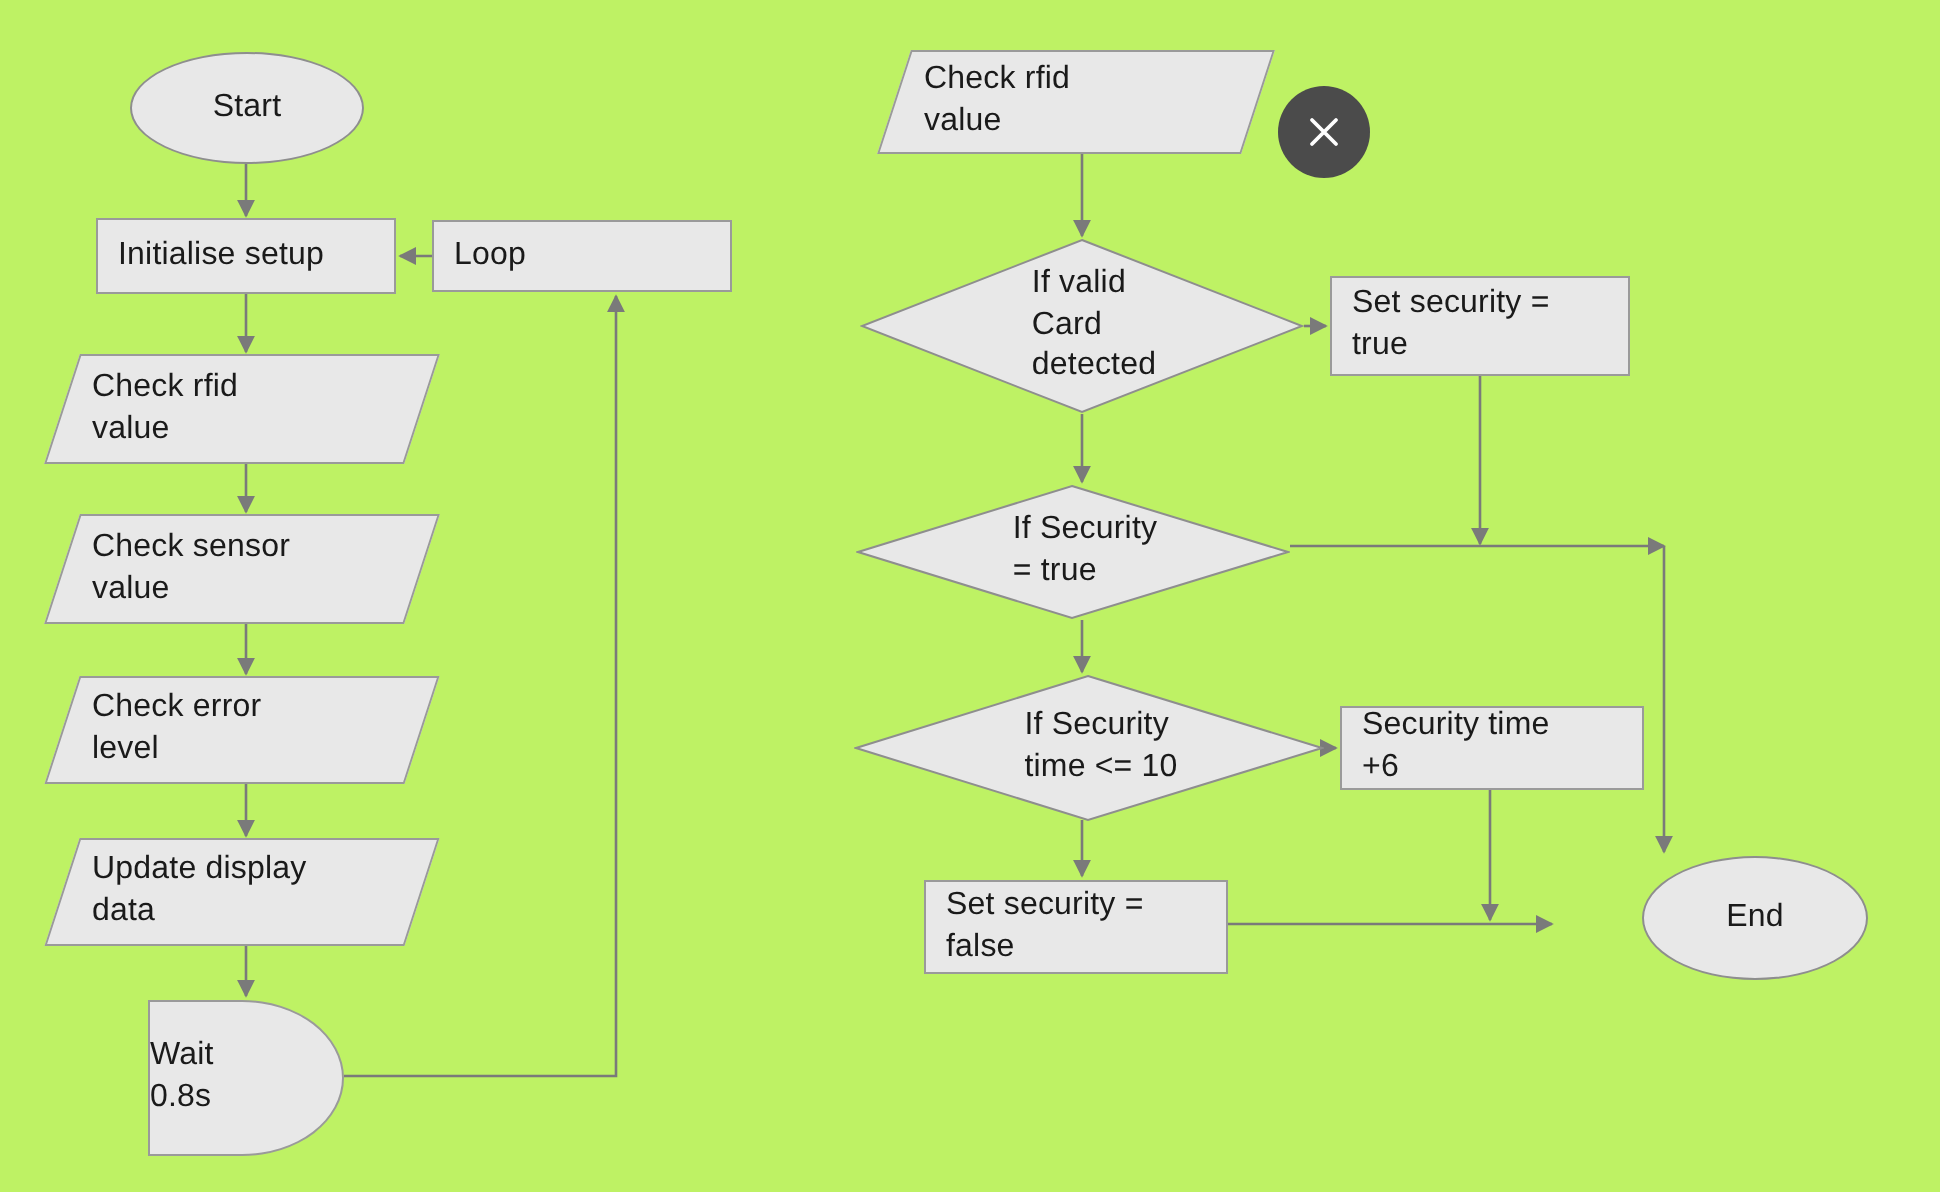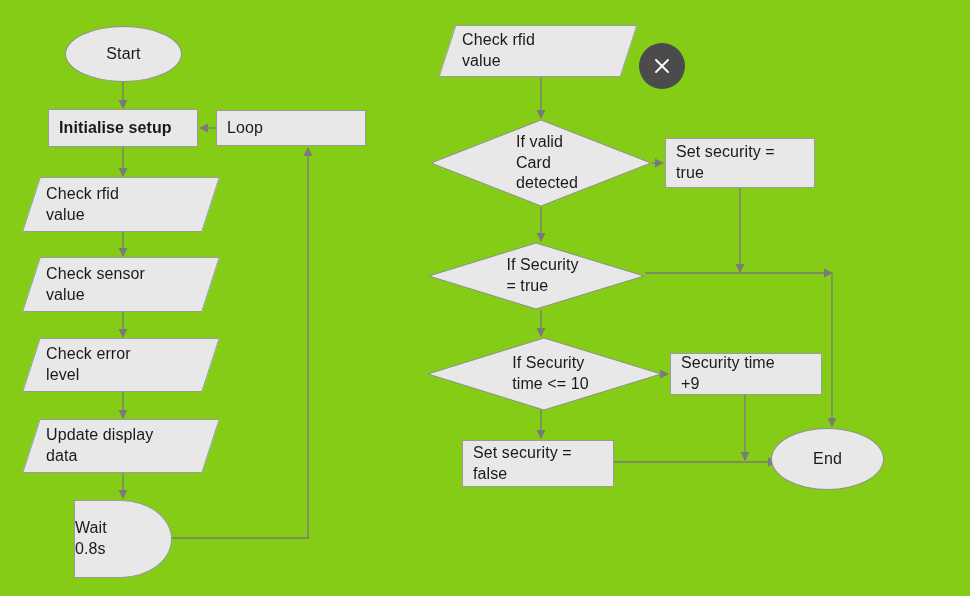--- a/index.html
+++ b/index.html
@@ -11,21 +11,21 @@
   body {
     width: 970px;
     height: 596px;
     overflow: hidden;
     font-family: "Liberation Sans", sans-serif;
   }
   #canvas {
     position: relative;
     width: 970px;
     height: 596px;
-    background: #84cc16;
+    background: #bef264;
   }
   #edges {
     position: absolute;
     left: 0;
     top: 0;
     width: 970px;
     height: 596px;
     pointer-events: none;
   }
   .node {
@@ -153,21 +153,21 @@
       <path d="M 745 395 L 745 460" marker-end="url(#arrow)"></path>
 
       <path d="M 614 462 L 776 462" marker-end="url(#arrow)"></path>
     </g>
   </svg>
 
   <div class="node shape-ellipse" style="left:65px; top:26px; width:117px; height:56px;">
     <span class="node-label">Start</span>
   </div>
 
-  <div class="node shape-rect" style="left:48px; top:109px; width:150px; height:38px;font-weight:bold;">
+  <div class="node shape-rect" style="left:48px; top:109px; width:150px; height:38px;">
     <span class="node-label">Initialise setup</span>
   </div>
 
   <div class="node shape-rect" style="left:216px; top:110px; width:150px; height:36px;">
     <span class="node-label">Loop</span>
   </div>
 
   <div class="node shape-para" style="left:31px; top:177px; width:180px; height:55px;">
     <span class="node-label">Check rfid
 value</span>
@@ -223,29 +223,29 @@
   <div class="node shape-diamond" style="left:427px; top:337px; width:235px; height:74px;">
     <svg class="shape-diamond-svg" width="235" height="74" viewBox="0 0 235 74">
       <polygon points="117,1 234,37 117,73 1,37"></polygon>
     </svg>
     <span class="node-label">If Security
 time &lt;= 10</span>
   </div>
 
   <div class="node shape-rect" style="left:670px; top:353px; width:152px; height:42px;">
     <span class="node-label">Security time
-+9</span>
++6</span>
   </div>
 
   <div class="node shape-rect" style="left:462px; top:440px; width:152px; height:47px;">
     <span class="node-label">Set security =
 false</span>
   </div>
 
-  <div class="node shape-ellipse" style="left:771px; top:428px; width:113px; height:62px;">
+  <div class="node shape-ellipse" style="left:821px; top:428px; width:113px; height:62px;">
     <span class="node-label">End</span>
   </div>
 
   <div class="close-btn" style="left:639px; top:43px; width:46px; height:46px;">
     <svg width="18" height="18" viewBox="0 0 18 18">
       <path d="M 3 3 L 15 15 M 15 3 L 3 15" stroke="#ffffff" stroke-width="1.9" stroke-linecap="round" fill="none"></path>
     </svg>
   </div>
 
 </div>

